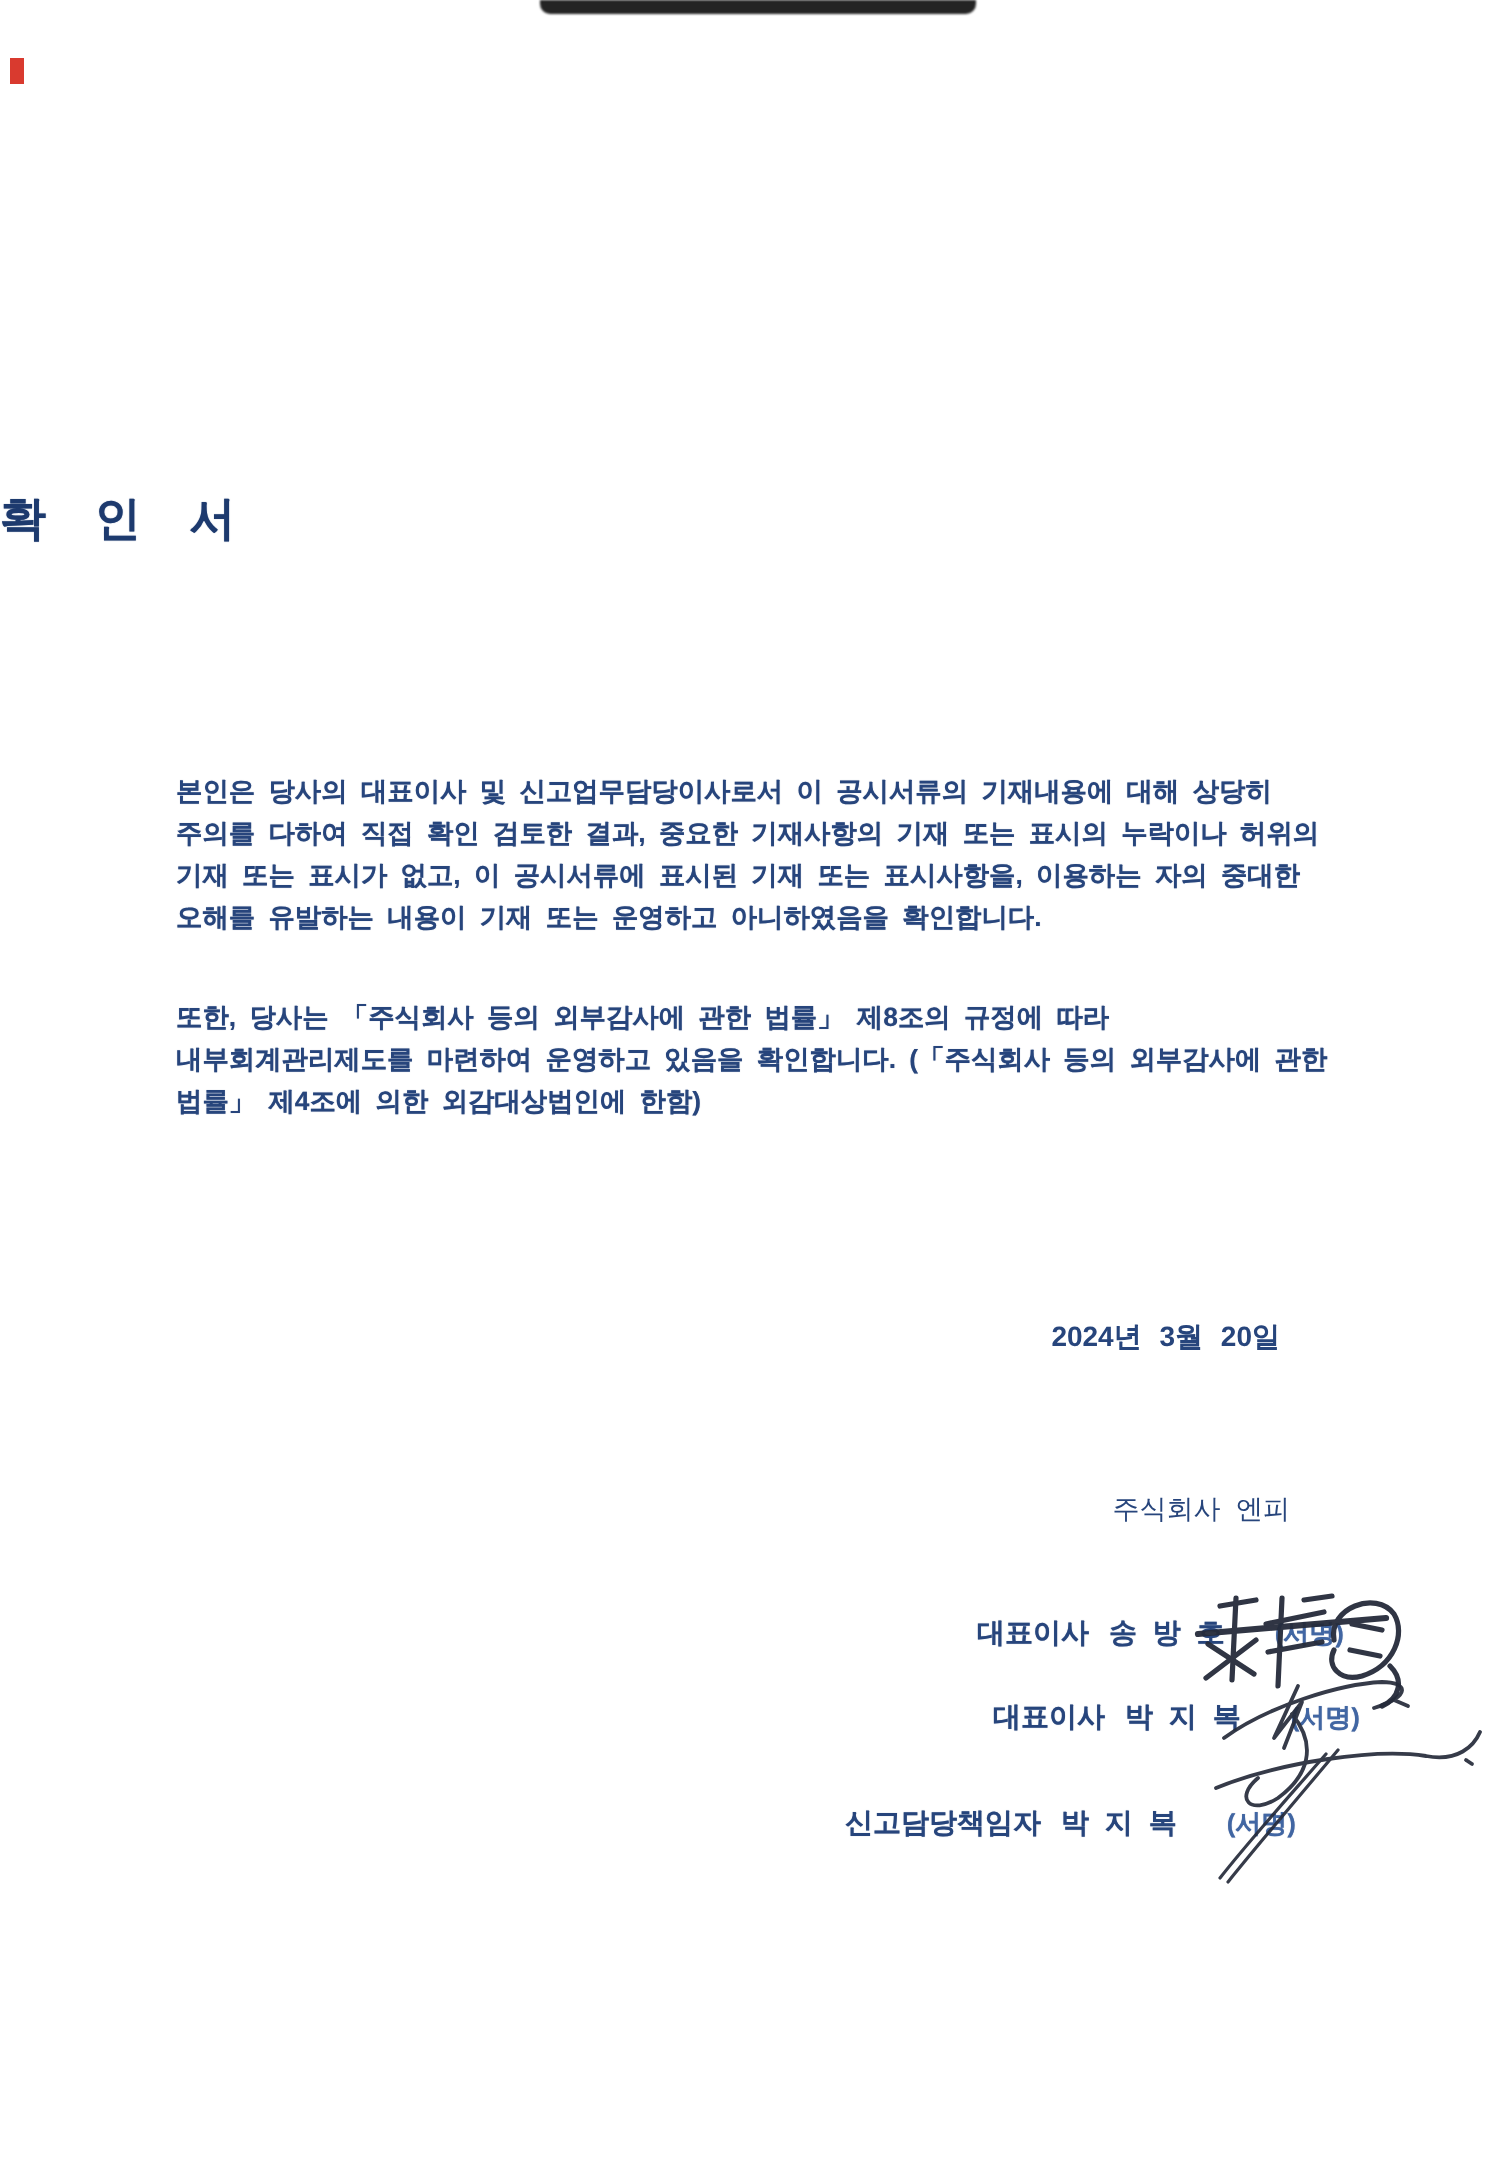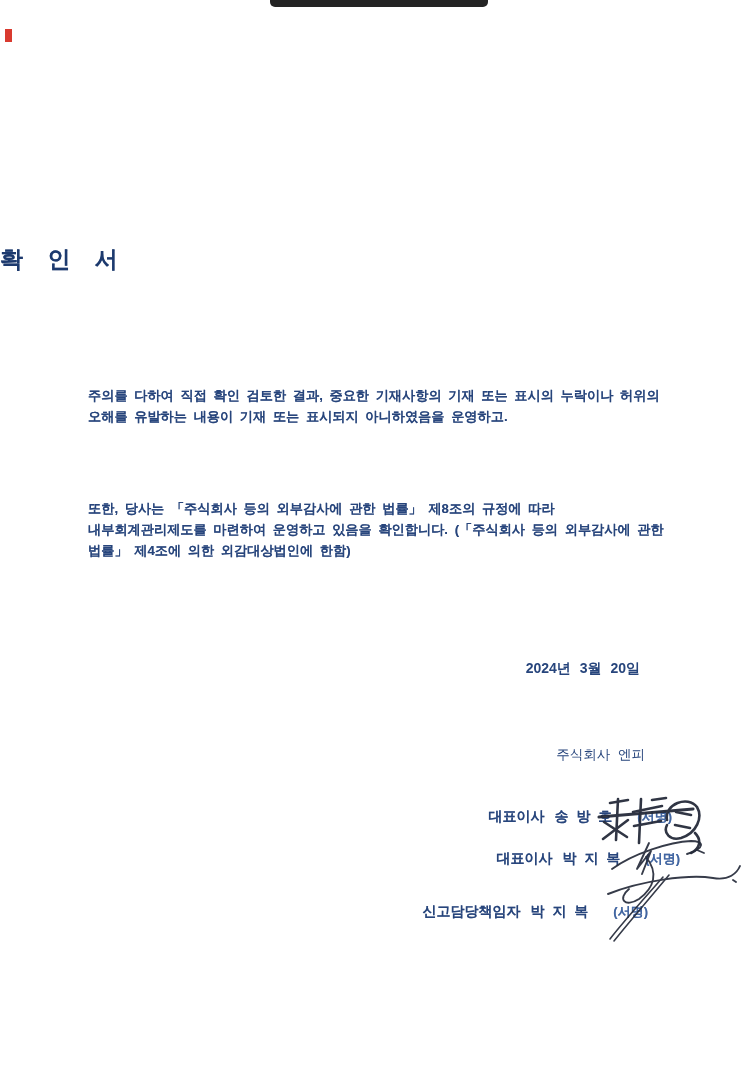--- a/index.html
+++ b/index.html
@@ -58,22 +58,24 @@
 <body>
 
 <div class="page">
 
   <div class="topbar"></div>
   <div class="redmark"></div>
 
   <div class="title">확 인 서</div>
 
   <div class="para" id="para1">
+    <div class="line">본인은 당사의 대표이사 및 신고업무담당이사로서 이 공시서류의 기재내용에 대해 상당히</div>
     <div class="line">주의를 다하여 직접 확인 검토한 결과, 중요한 기재사항의 기재 또는 표시의 누락이나 허위의</div>
-    <div class="line">오해를 유발하는 내용이 기재 또는 표시되지 아니하였음을 운영하고.</div>
+    <div class="line">기재 또는 표시가 없고, 이 공시서류에 표시된 기재 또는 표시사항을, 이용하는 자의 중대한</div>
+    <div class="line">오해를 유발하는 내용이 기재 또는 운영하고 아니하였음을 확인합니다.</div>
   </div>
 
   <div class="para" id="para2">
     <div class="line">또한, 당사는 「주식회사 등의 외부감사에 관한 법률」 제8조의 규정에 따라</div>
     <div class="line">내부회계관리제도를 마련하여 운영하고 있음을 확인합니다. (「주식회사 등의 외부감사에 관한</div>
     <div class="line">법률」 제4조에 의한 외감대상법인에 한함)</div>
   </div>
 
   <div class="dateline">2024년 3월 20일</div>
 

